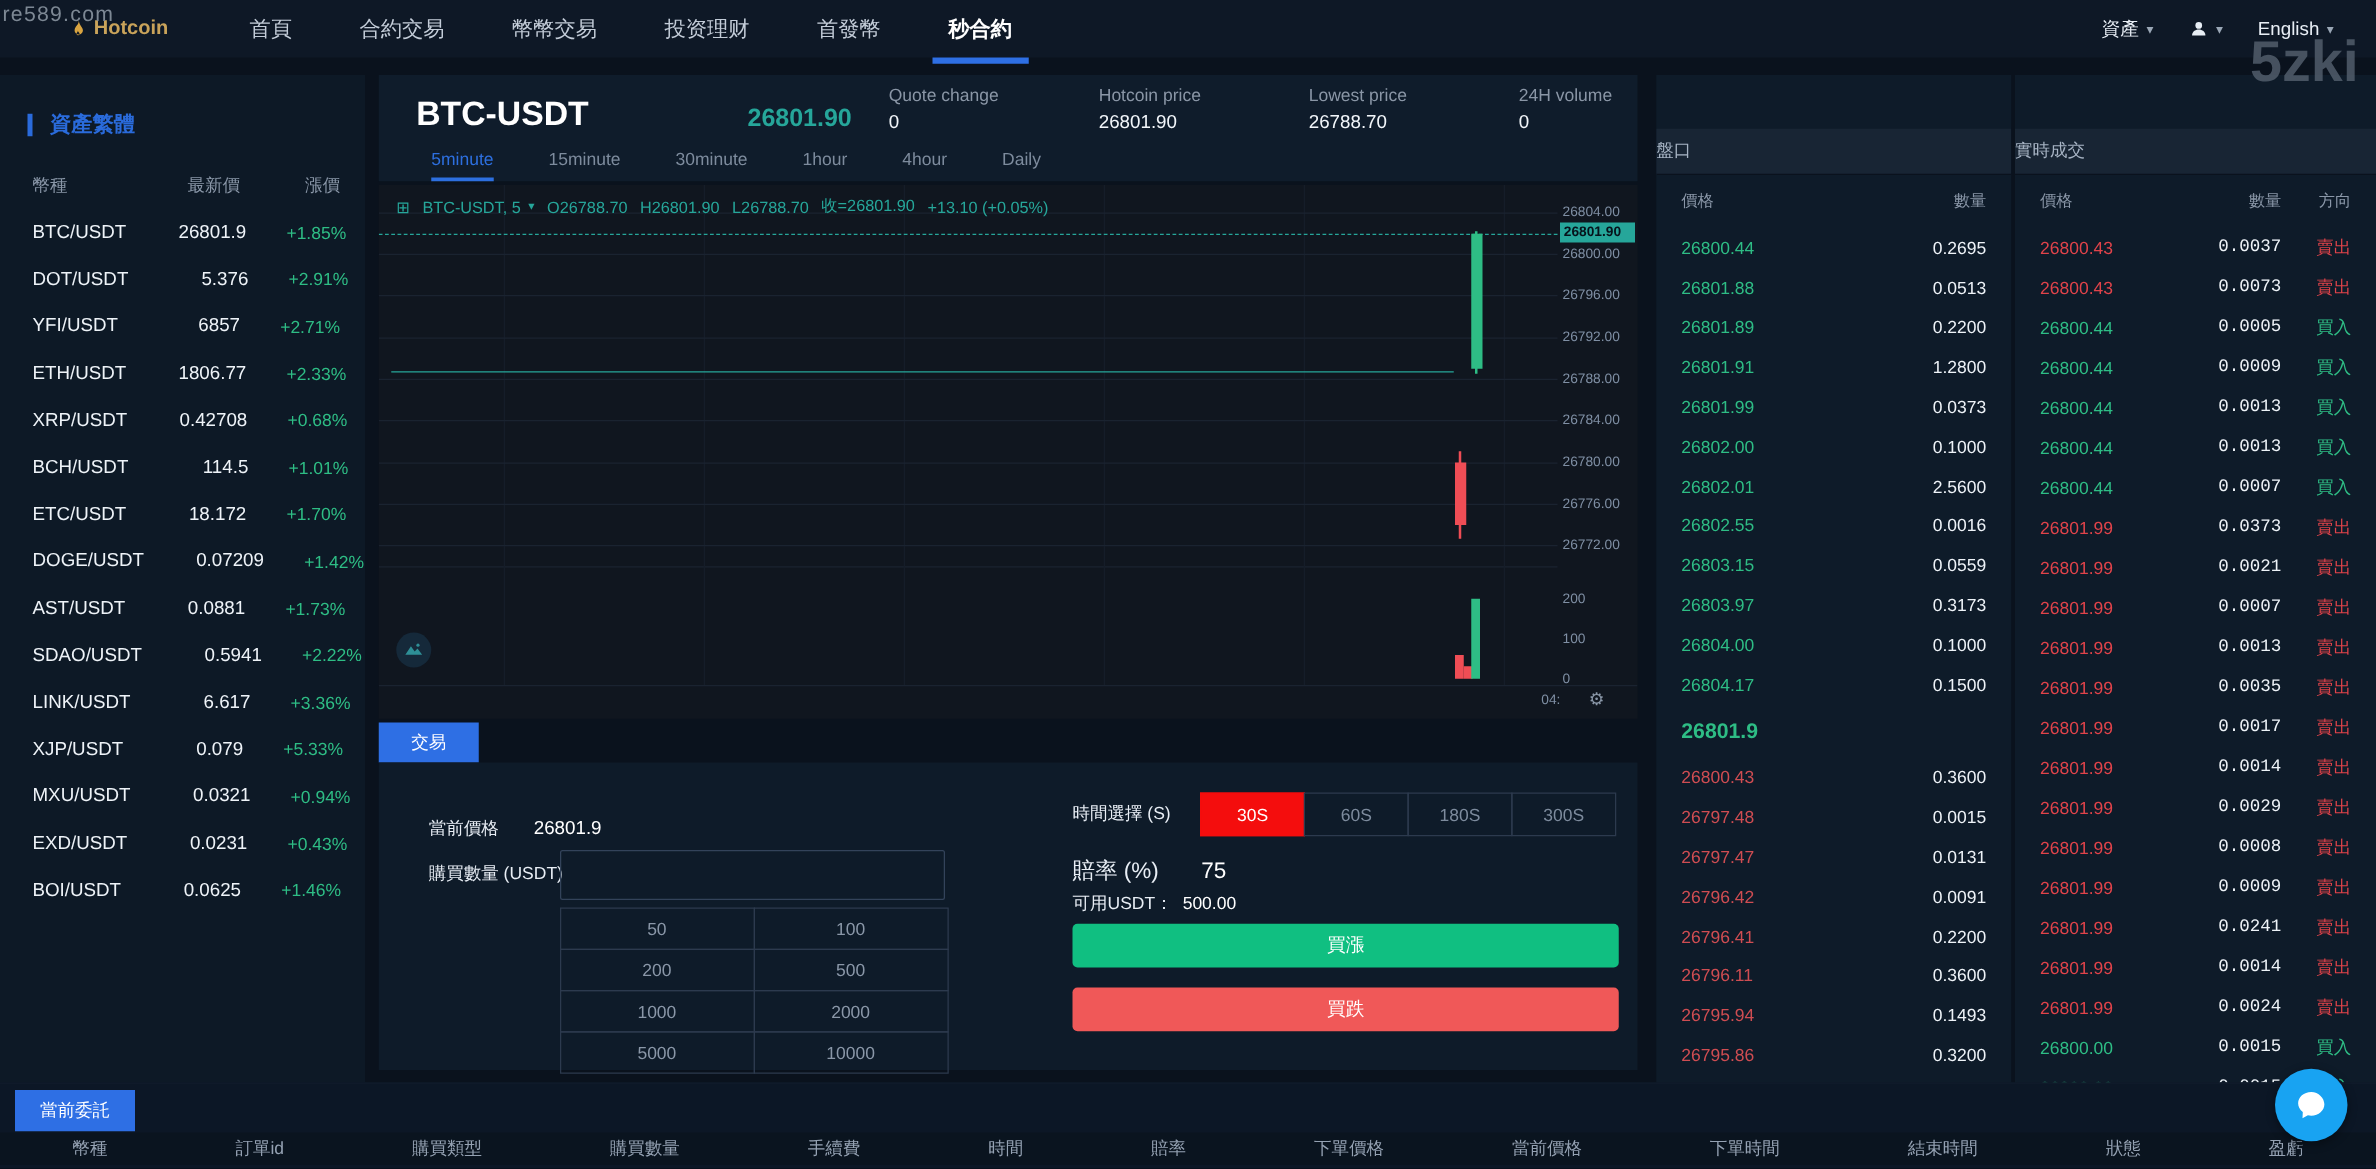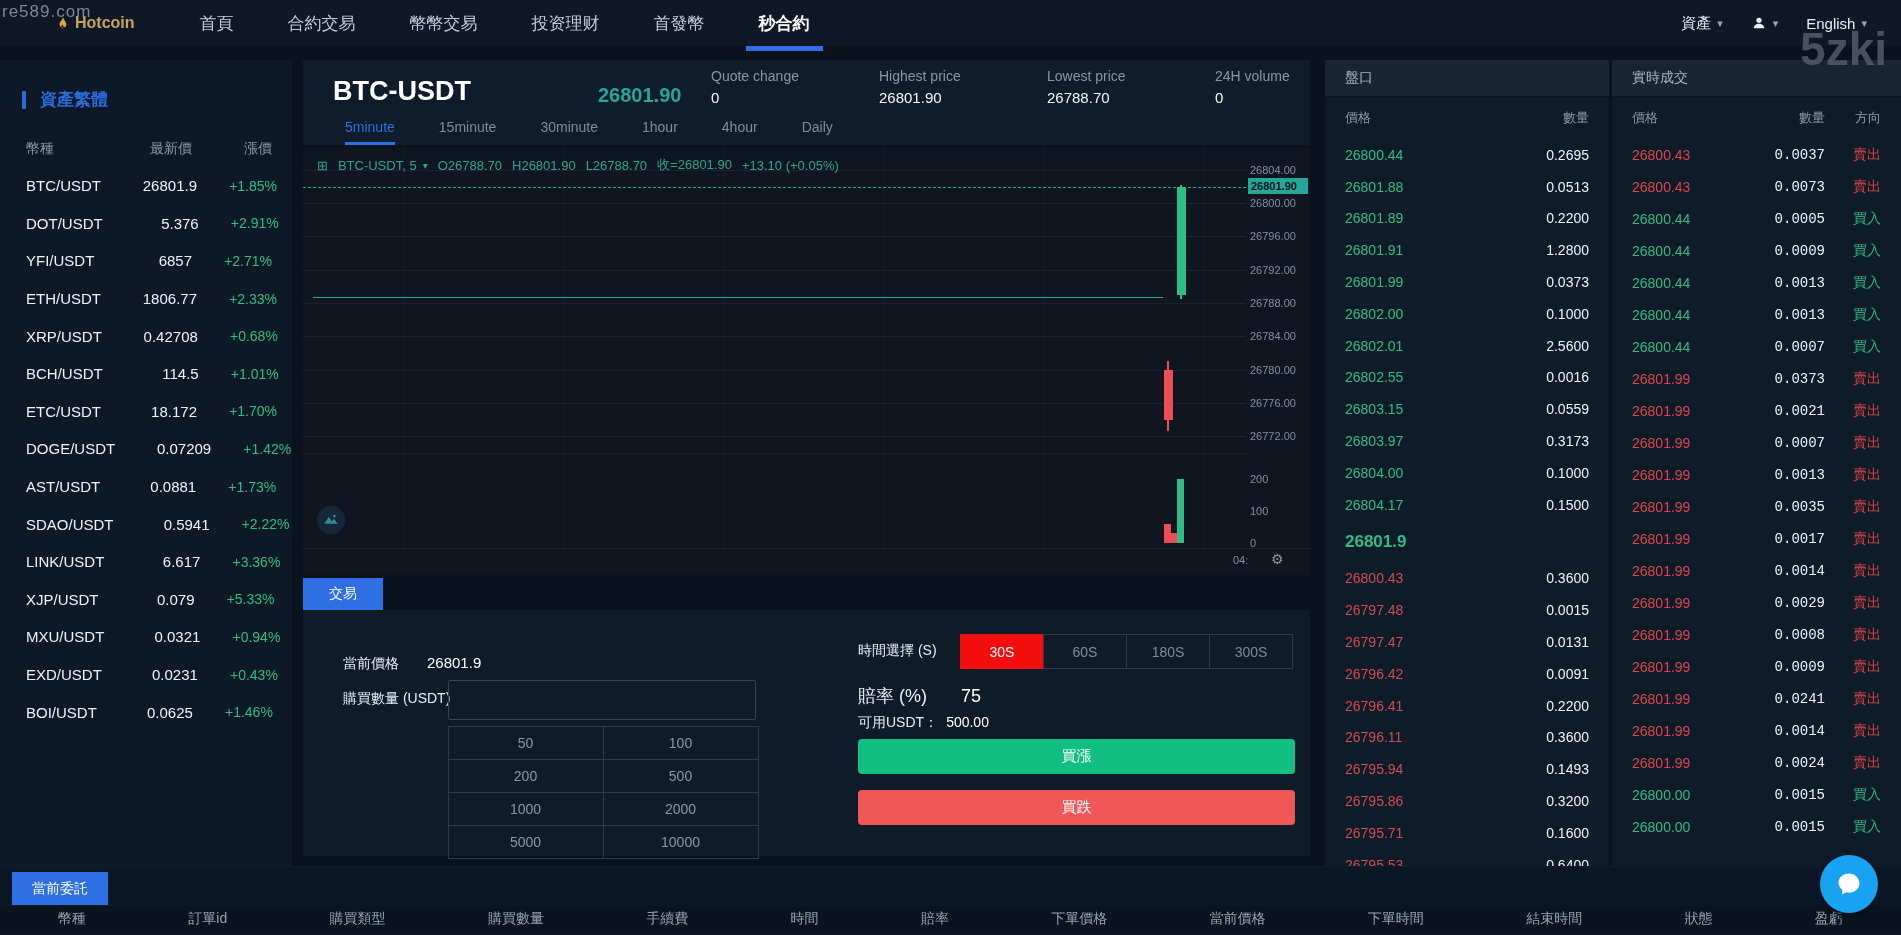--- a/index.html
+++ b/index.html
@@ -88,21 +88,21 @@
   .odds-row .v { margin-left:34px; color:#fff; }
   .avail-row { position:absolute; left:0; top:104px; font-size:14px; color:#e8eef5; }
   .avail-row .v { margin-left:8px; color:#fff; }
   .buy-up { position:absolute; left:0; top:129px; width:437px; height:35px; border:none; border-radius:4px; background:#10bf81; color:#fff; font-size:15px; cursor:pointer; }
   .buy-down { position:absolute; left:0; top:180px; width:437px; height:35px; border:none; border-radius:4px; background:#f05858; color:#fff; font-size:15px; cursor:pointer; }
 
   
   .panel { position:absolute; top:60px; height:806px; background:#0e1b29; overflow:hidden; }
   .orderbook { left:1325px; width:284px; }
   .trades { left:1612px; width:289px; }
-  .panel-title { height:37px; background:#182534; color:#a7b4c4; font-size:14px; display:flex; align-items:center; padding-left:20px; border-bottom:1px solid #0a121d; }
+  .panel-title { height:37px; background:#182534; color:#a7b4c4; font-size:14px; display:flex; align-items:center; border-bottom:1px solid #0a121d;margin-top:43px; }
   .ob-cols, .ob-row { display:grid; grid-template-columns:1fr 1fr; padding:0 20px; align-items:center; }
   .ob-cols { height:42px; color:#8a97a8; font-size:13px; }
   .ob-cols .r, .ob-row .r { text-align:right; }
   .ob-row { height:31.8px; font-size:14px; cursor:pointer; }
   .ob-row .qty { color:#eef3f8; text-align:right; }
   .ask .price { color:#2ebd85; }
   .bid .price { color:#cf4d52; }
   .ob-current { height:42px; display:flex; align-items:center; padding-left:20px; color:#2ebd85; font-size:17px; font-weight:bold; }
   .tr-cols, .tr-row { display:grid; grid-template-columns:1fr 92px 56px; padding:0 20px; align-items:center; }
   .tr-cols { height:42px; color:#8a97a8; font-size:13px; }
@@ -285,21 +285,21 @@
     <div class="mh-pair">BTC-USDT</div>
     <div class="mh-price">26801.90</div>
     <div class="mh-stats">
 
         <div class="mh-stat">
           <div class="lbl">Quote change</div>
           <div class="val">0</div>
         </div>
 
         <div class="mh-stat">
-          <div class="lbl">Highest price</div>
+          <div class="lbl">Hotcoin price</div>
           <div class="val">26801.90</div>
         </div>
 
         <div class="mh-stat">
           <div class="lbl">Lowest price</div>
           <div class="val">26788.70</div>
         </div>
 
         <div class="mh-stat">
           <div class="lbl">24H volume</div>

